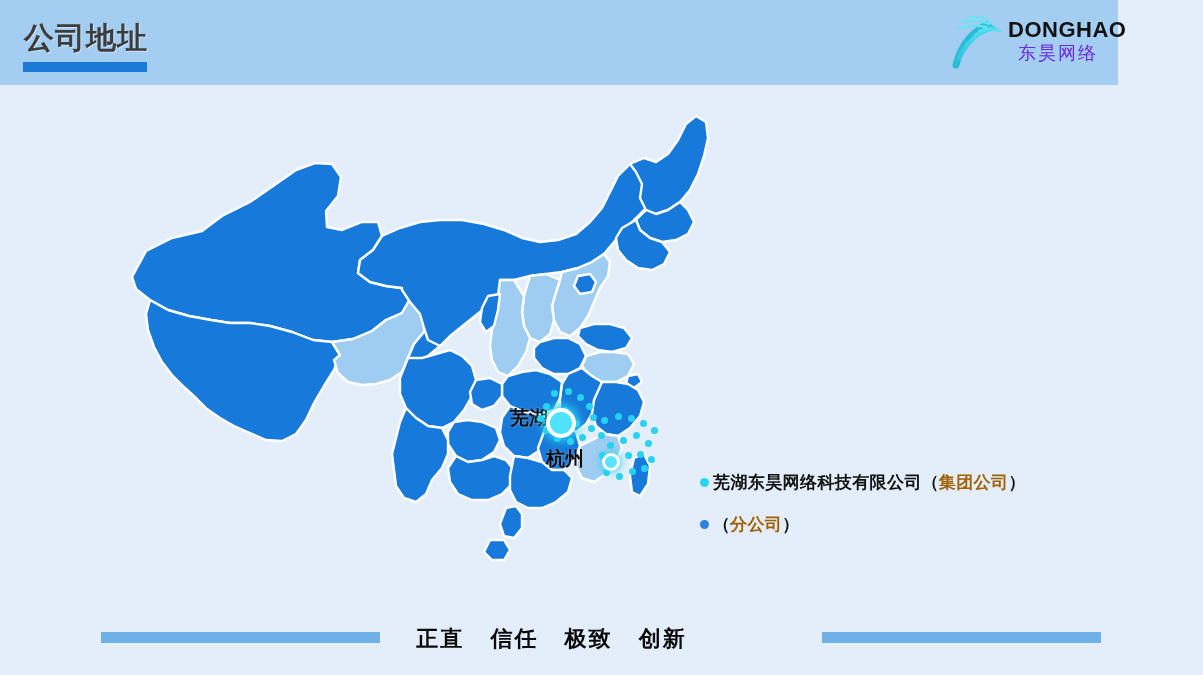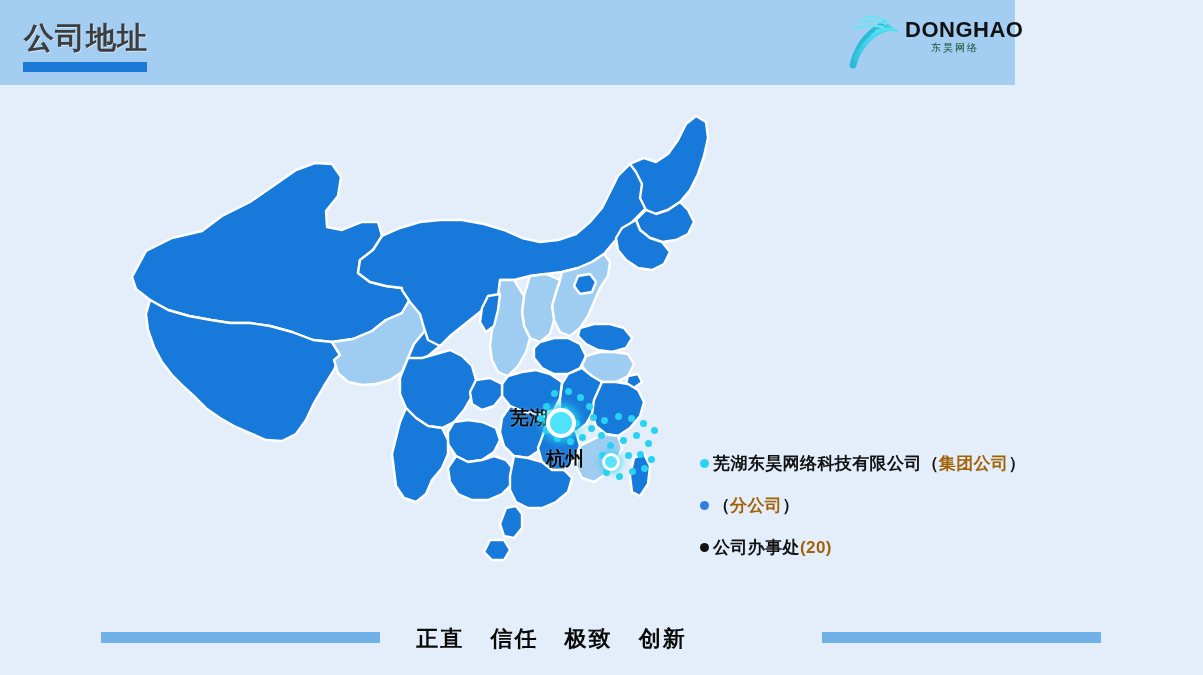--- a/index.html
+++ b/index.html
@@ -12,21 +12,21 @@
     background: #e4eefa;
     font-family: "Liberation Sans", "DejaVu Sans", sans-serif;
     overflow: hidden;
     position: relative;
   }
 
   
   #header {
     position: absolute;
     left: 0; top: 0;
-    width: 1015px;
+    width: 1118px;
     height: 85px;
     background: #a4cdf2;
   }
   #page-title {
     position: absolute;
     left: 24px;
     top: 18px;
     font-size: 30px;
     font-weight: bold;
     color: #3d3d3d;
@@ -64,22 +64,22 @@
     text-align: center;
   }
   #logo-en {
     font-size: 22px;
     font-weight: bold;
     color: #111111;
     letter-spacing: 0.5px;
     line-height: 1.05;
   }
   #logo-cn {
-    font-size: 10px;
-    color: #14532d;
+    font-size: 18px;
+    color: #6d28d9;
     letter-spacing: 2px;
     line-height: 1.4;
   }
 
   
   #map-area {
     position: absolute;
     left: 110px;
     top: 110px;
     width: 600px;
@@ -118,21 +118,21 @@
     width: 12px; height: 12px;
     background: #5ae3fa;
     border: 3px solid #ffffff;
     box-shadow: 0 0 6px 2px rgba(41,210,242,0.7);
   }
 
   
   #legend {
     position: absolute;
     left: 700px;
-    top: 452px;
+    top: 471px;
     width: 470px;
   }
   .legend-row {
     display: flex;
     align-items: center;
     margin-bottom: 19px;
     font-size: 17px;
     font-weight: bold;
     color: #111111;
     white-space: nowrap;
@@ -330,27 +330,20 @@
     <span class="paren">（</span>
     <span class="legend-tag">集团公司</span>
     <span class="paren">）</span>
   </div>
   <div class="legend-row">
     <span class="legend-bullet" style="background: rgb(47, 127, 224);"></span>
     <span class="paren">（</span>
     <span class="legend-tag">分公司</span>
     <span class="paren">）</span>
   </div>
-  <div class="legend-row">
-    <span class="legend-bullet" style="background: rgb(17, 17, 17);"></span>
-    <span class="legend-text">公司办事处</span>
-    <span class="legend-tag">(</span>
-    <span class="legend-tag">20</span>
-    <span class="legend-tag">)</span>
-  </div>
 </div>
 
 <div id="footer-bar-left"></div>
 <div id="footer-bar-right"></div>
 <div id="footer-slogan">
   <span>正直</span>
   <span>信任</span>
   <span>极致</span>
   <span>创新</span>
 </div>

